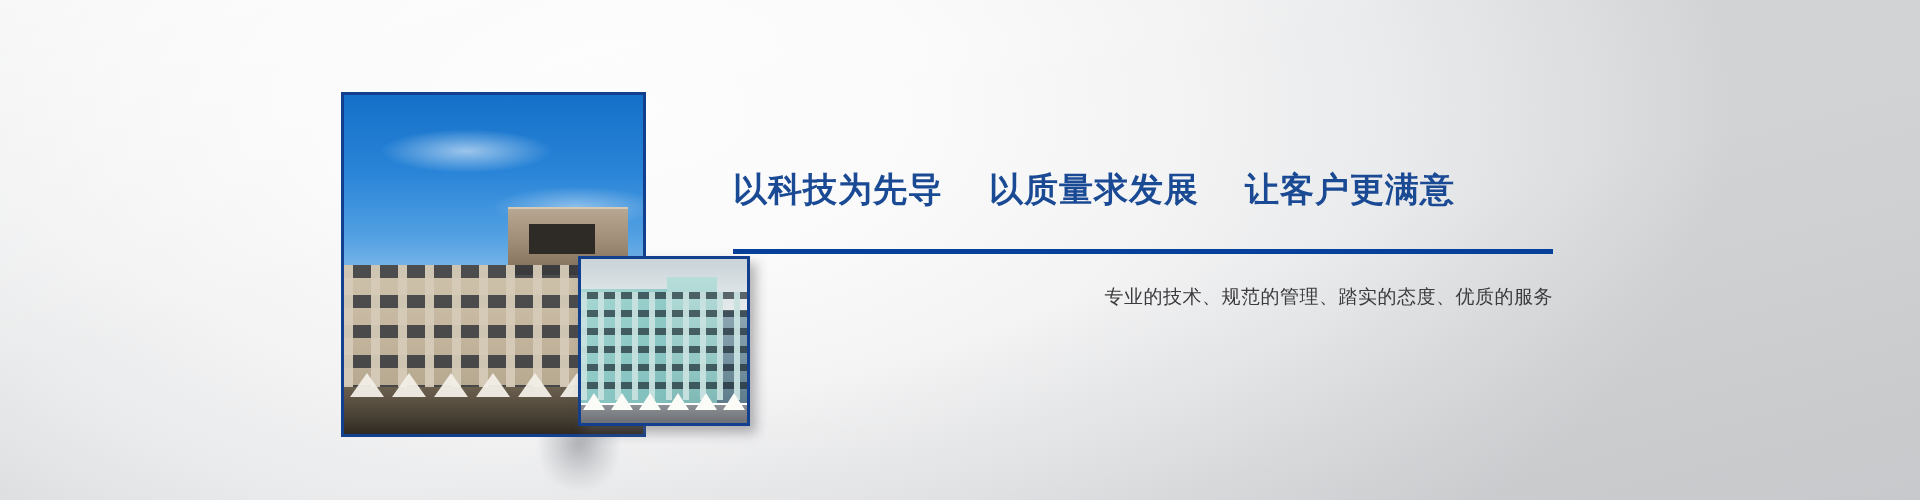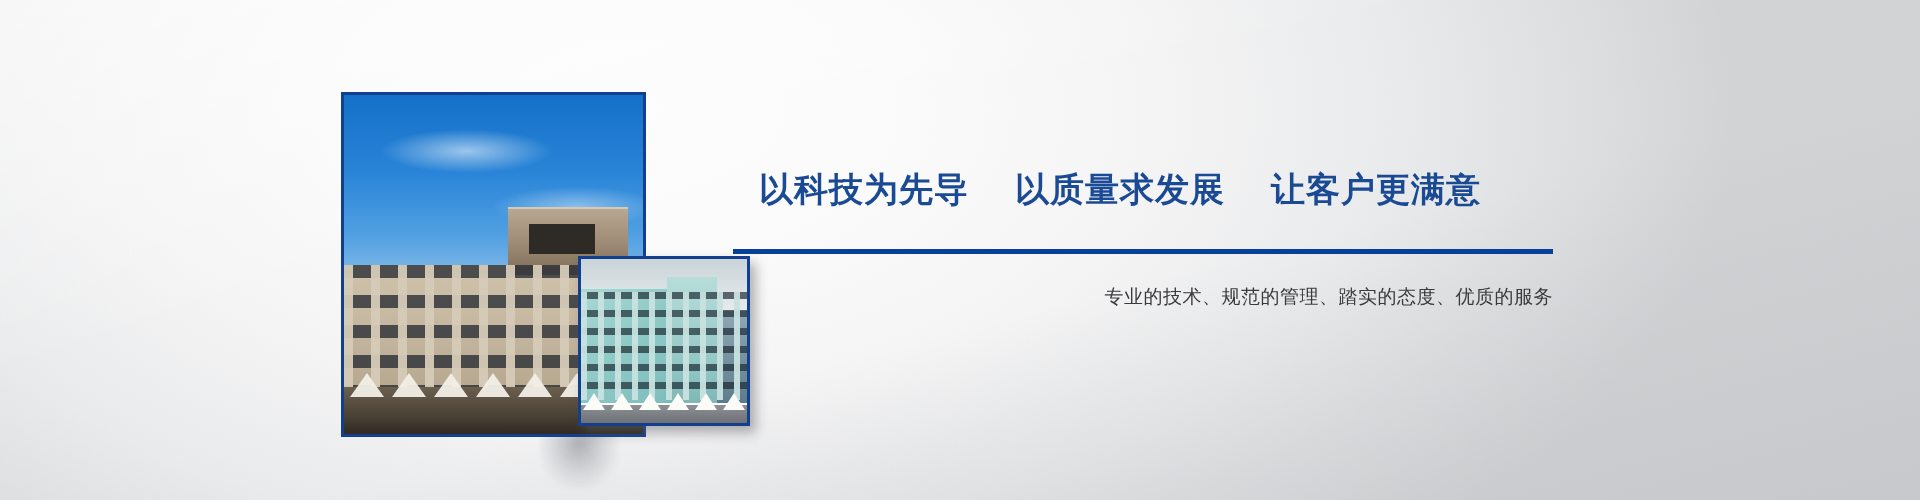--- a/index.html
+++ b/index.html
@@ -176,21 +176,20 @@
   #headline {
     position: absolute;
     left: 733px;
     top: 172px;
     color: #1b4a94;
     font-size: 34px;
     font-weight: 700;
     letter-spacing: 1px;
     white-space: nowrap;
     line-height: 1;
-    margin-left: 26px;
   }
   #headline .seg { display: inline-block; }
   #headline .gap { display: inline-block; width: 46px; }
 
   #divider-rule {
     position: absolute;
     left: 733px;
     top: 249px;
     width: 820px;
     height: 5px;

